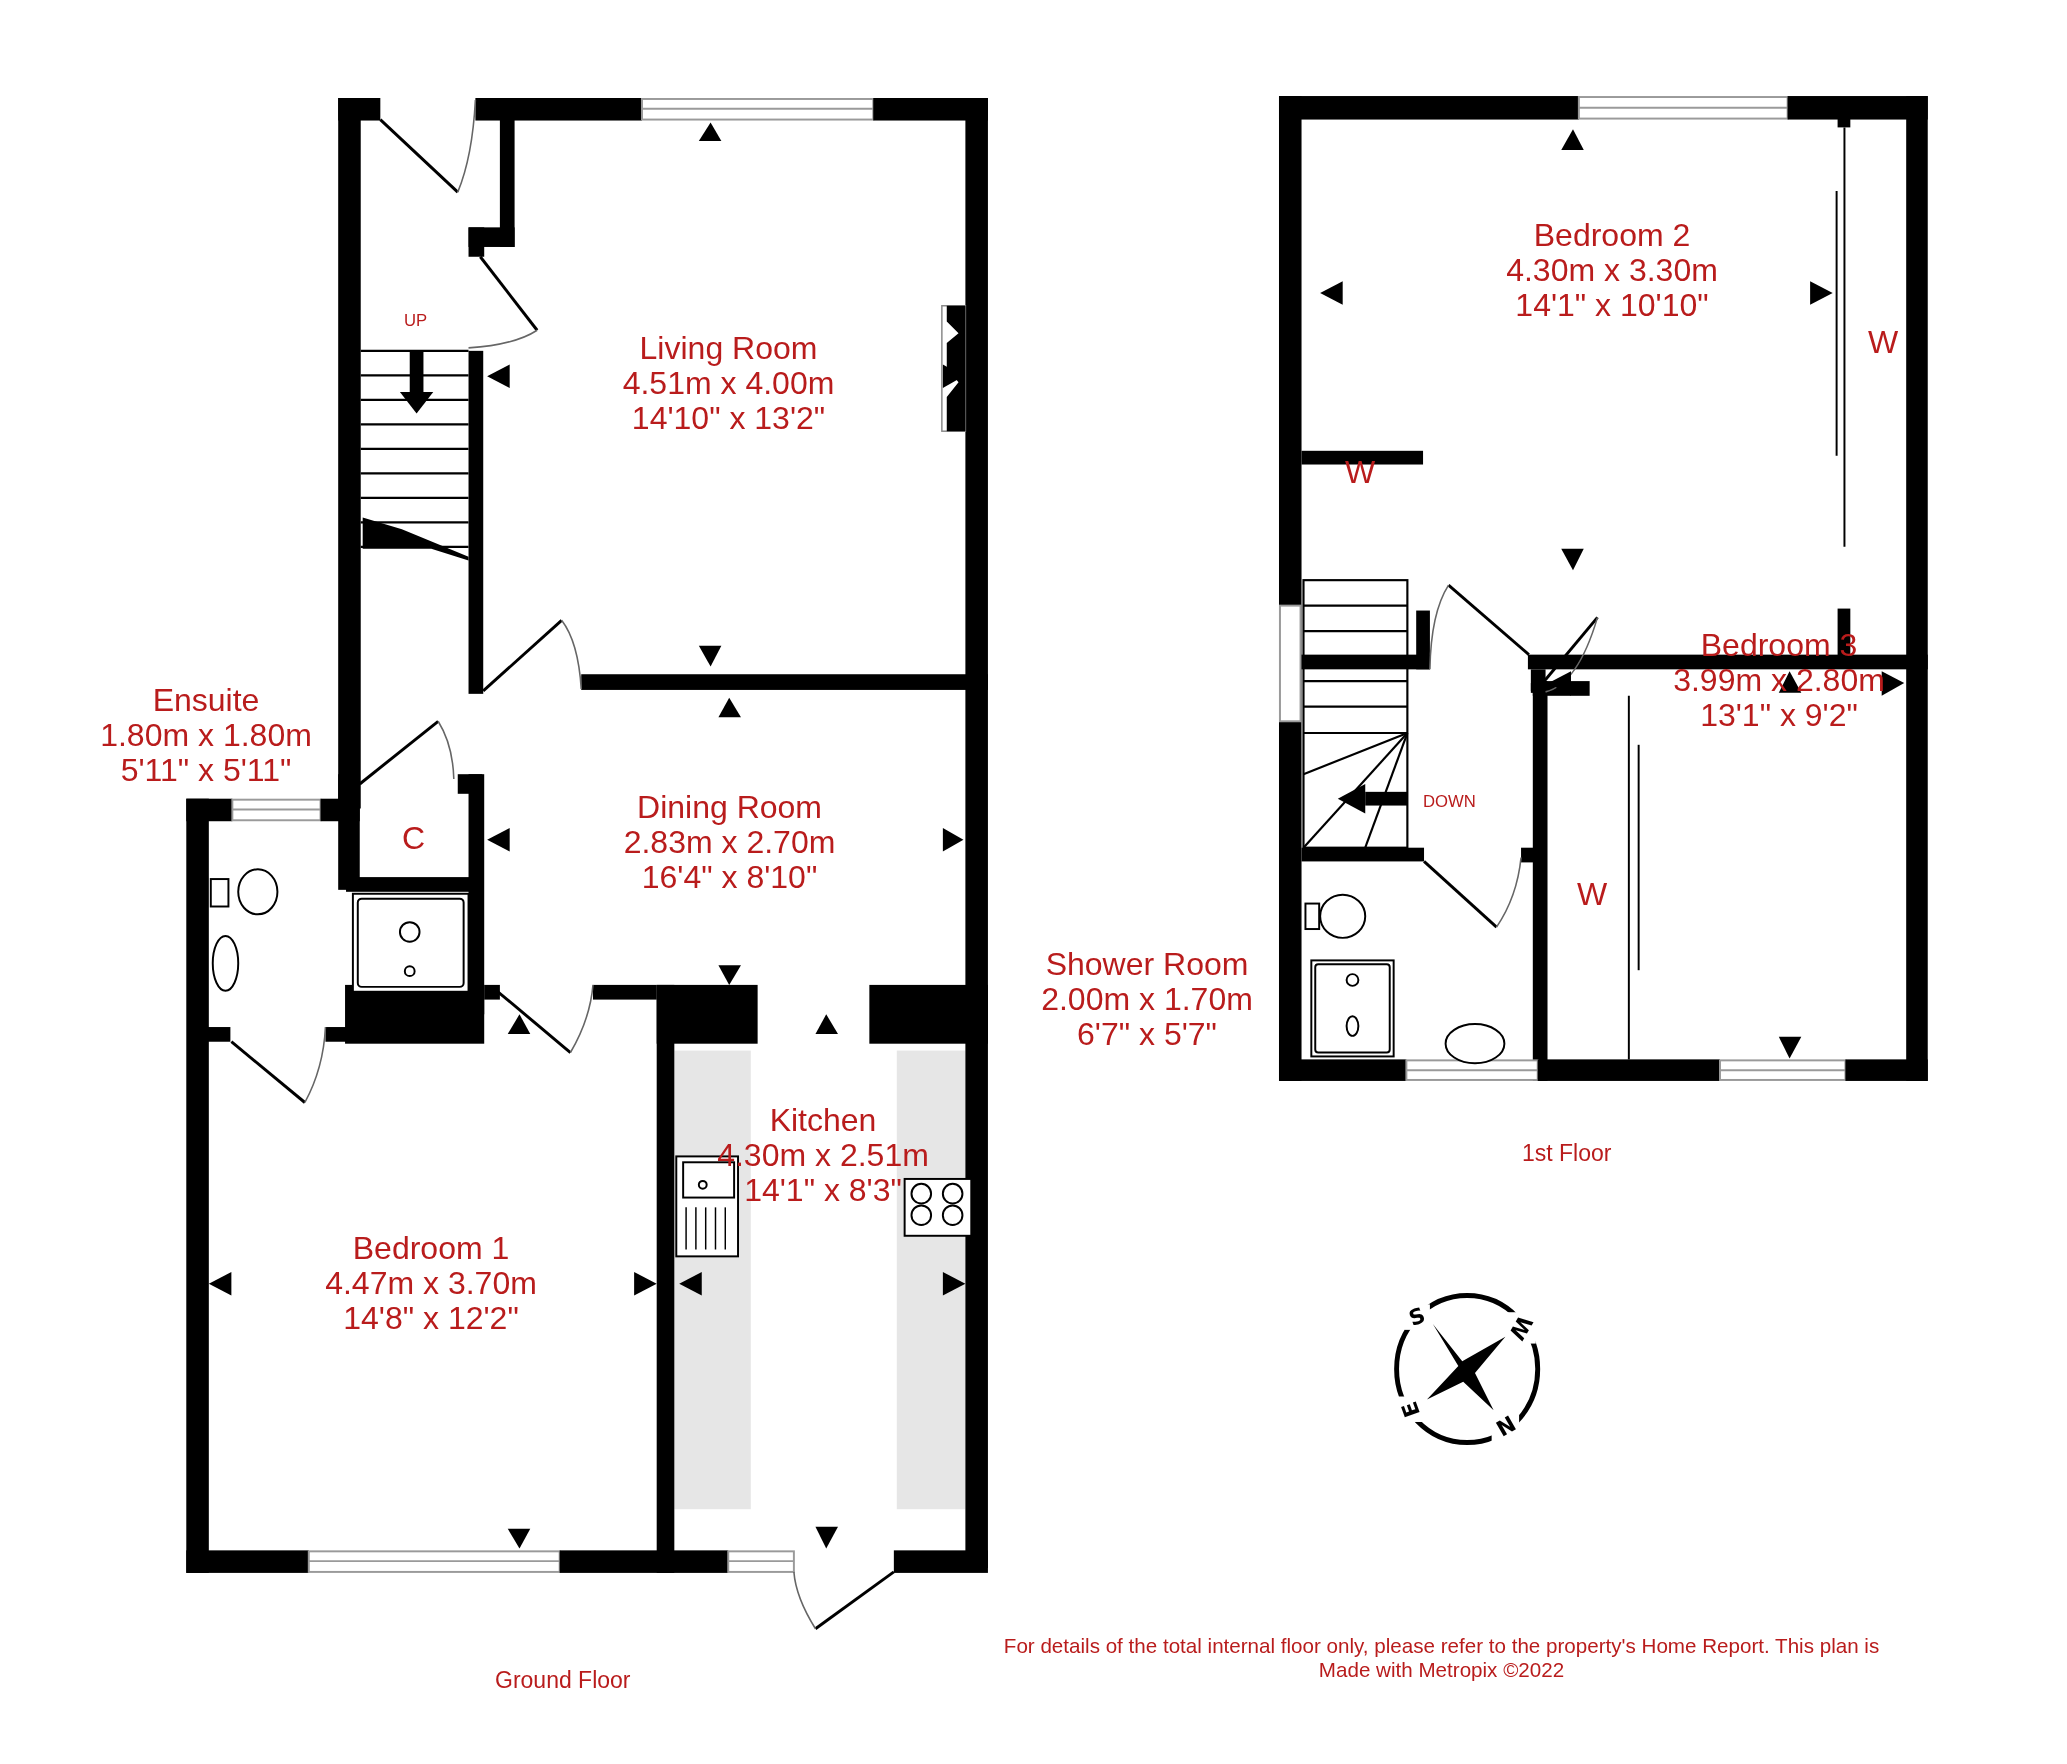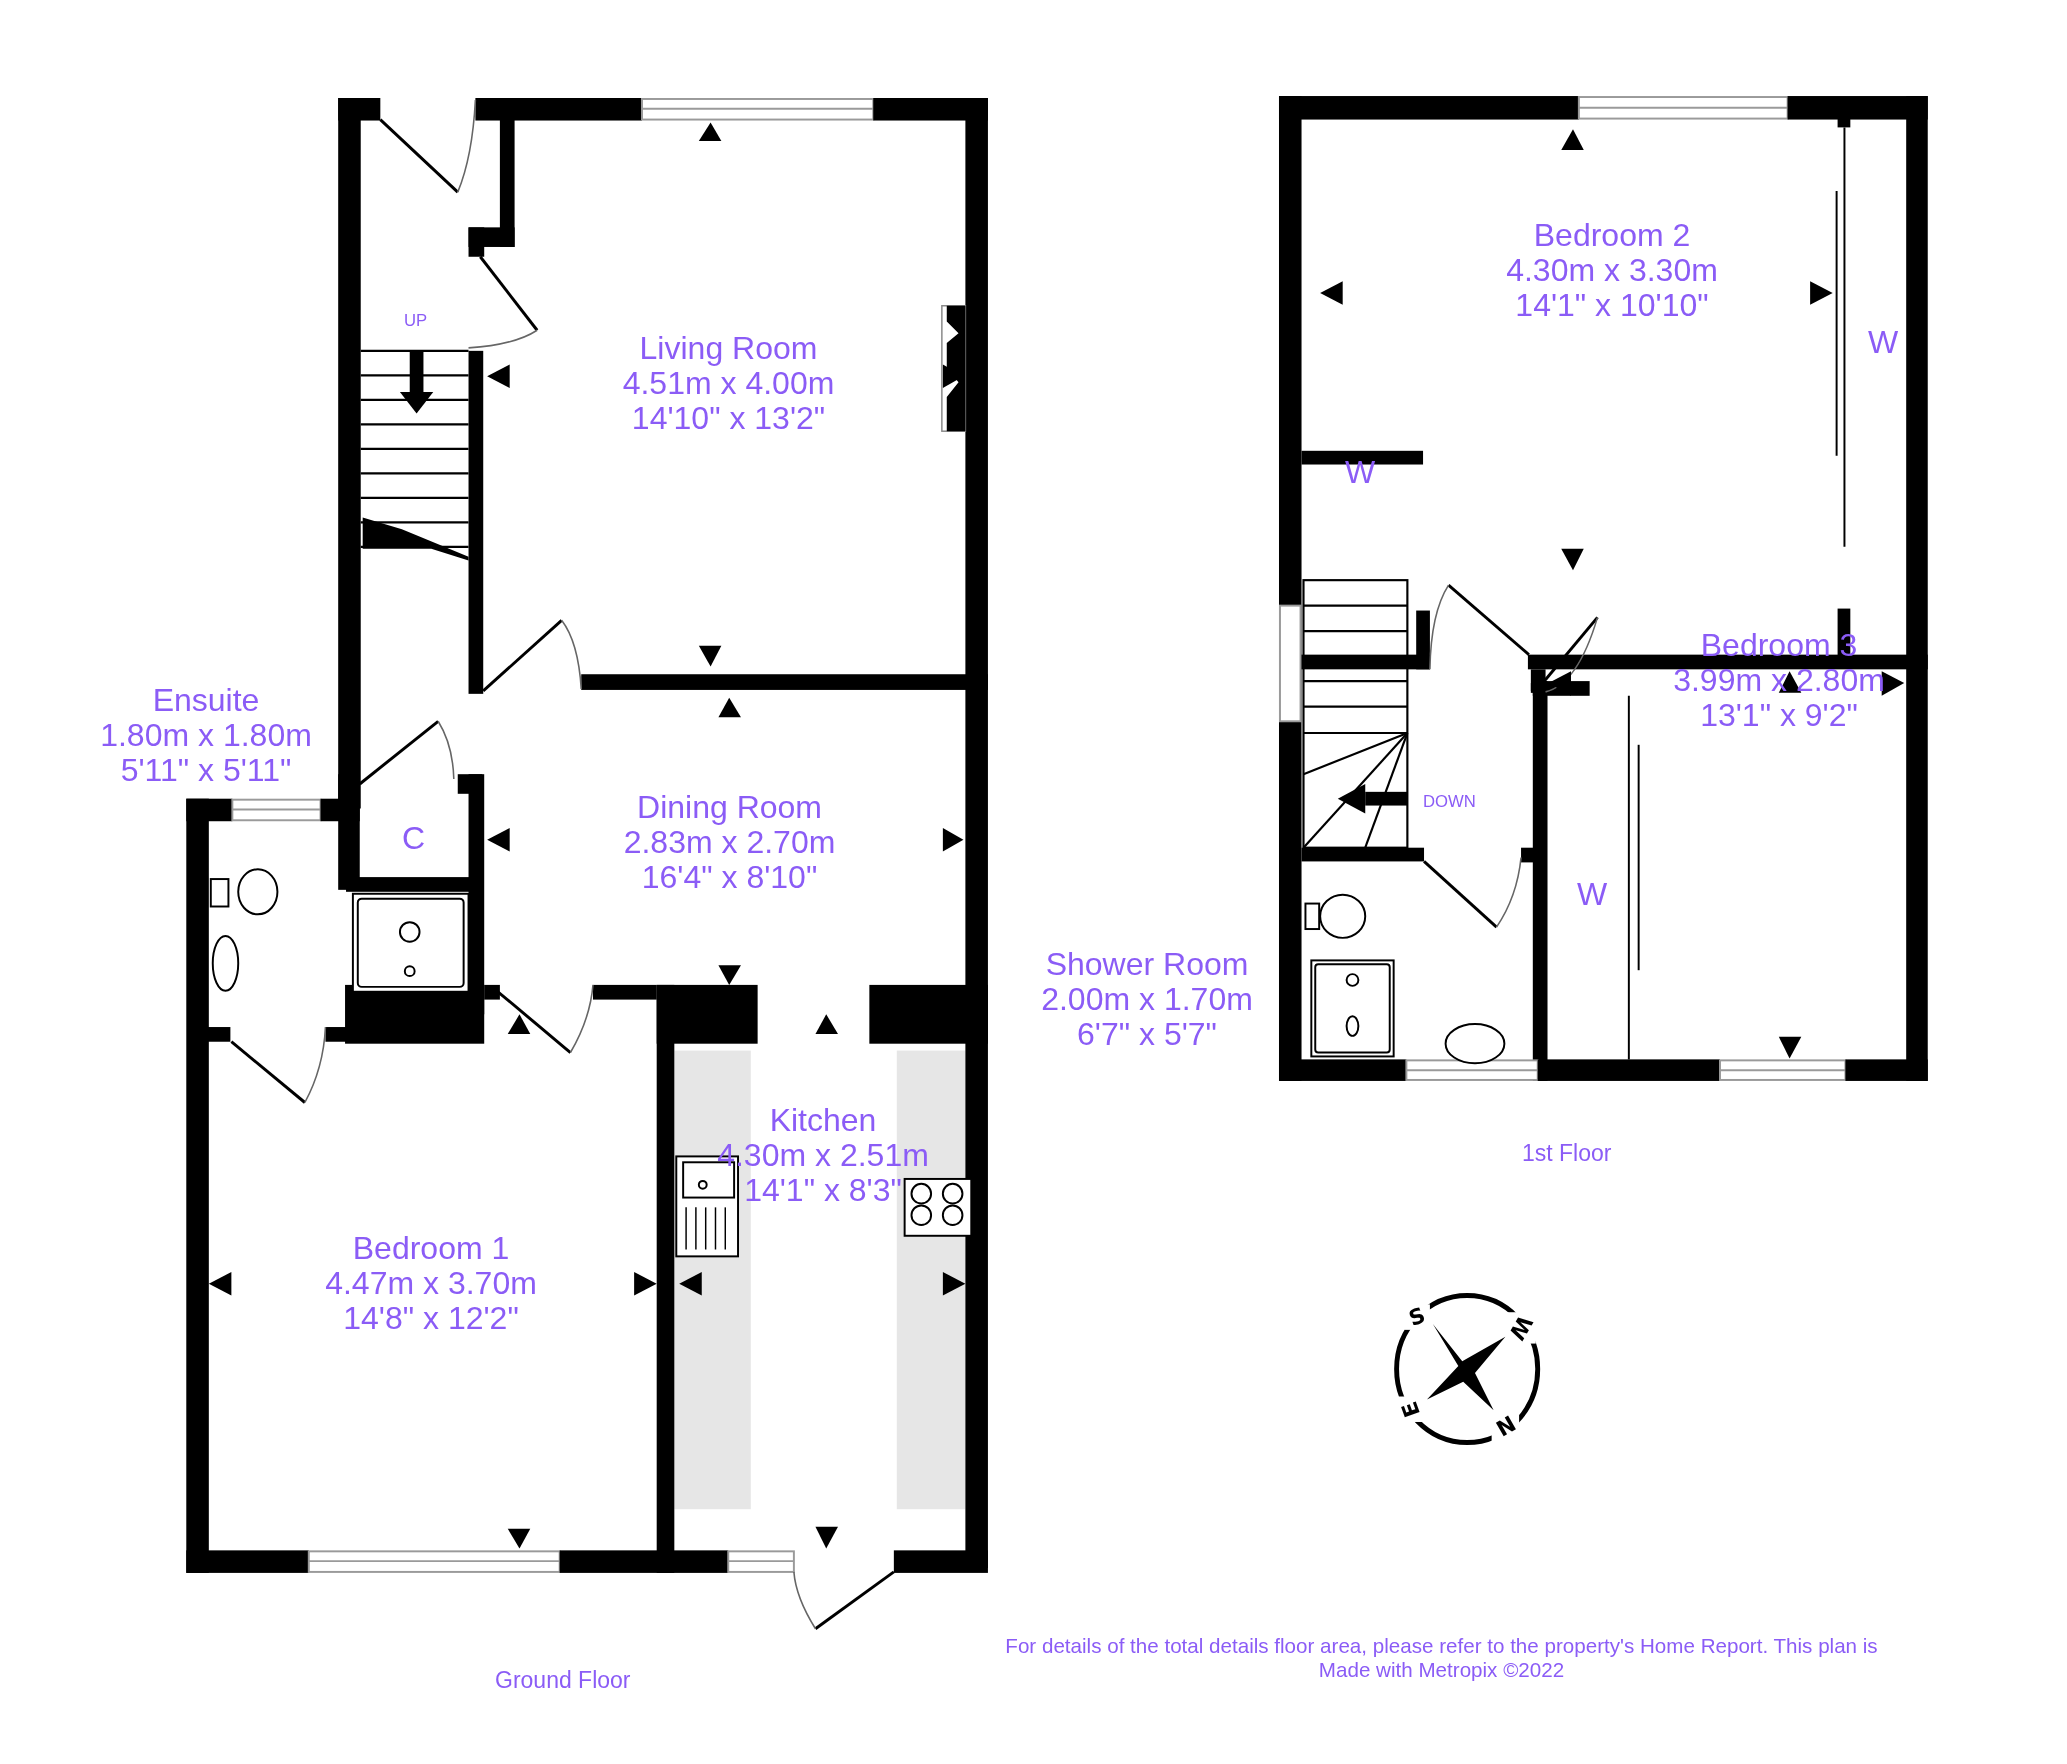--- a/index.html
+++ b/index.html
@@ -7,21 +7,21 @@
   #plan { position:absolute; left:0; top:0; width:2067px; height:1764px; }
   .wall { fill:#000; }
   .win { fill:#fff; stroke:#9a9a9a; stroke-width:2; }
   .door { stroke:#000; stroke-width:3; fill:none; }
   .arc { stroke:#666; stroke-width:1.6; fill:none; }
   .fx { stroke:#000; stroke-width:2; fill:#fff; }
   .fxl { stroke:#000; stroke-width:2; fill:none; }
   .counter { fill:#e6e6e6; }
   .tri { fill:#000; }
   .stair { stroke:#000; stroke-width:2.2; fill:none; }
-  .label { position:absolute; text-align:center; white-space:nowrap; line-height:1.1; color:#8b5cf6; }
+  .label { position:absolute; text-align:center; white-space:nowrap; line-height:1.1; color:#b91c1c; }
   .room-label { font-size:32px; }
   .small-label { font-size:16.7px; }
   .floor-label { font-size:23px; }
   .letter { font-size:32px; }
   .disclaimer { font-size:20.6px; line-height:1.15; }
   .compass-letter { font-family:"DejaVu Sans", sans-serif; font-weight:bold; font-size:22px; fill:#000; }
 </style>
 </head>
 <body>
 
@@ -318,16 +318,16 @@
 
 <div class="label room-label" style="left:1000px;top:947px;width:294px;">
   <div>Shower Room</div>
   <div>2.00m  x 1.70m</div>
   <div>6'7"  x 5'7"</div>
 </div>
 
 <div class="label floor-label" style="left:1522px;top:1141px;">1st Floor</div>
 
 <div class="label disclaimer" style="left:961px;top:1634px;width:961px;">
-  <div>For details of the total details floor area, please refer to the property's Home Report. This plan is</div>
+  <div>For details of the total internal floor only, please refer to the property's Home Report. This plan is</div>
   <div>Made with Metropix ©2022</div>
 </div>
 
 
 </body></html>

